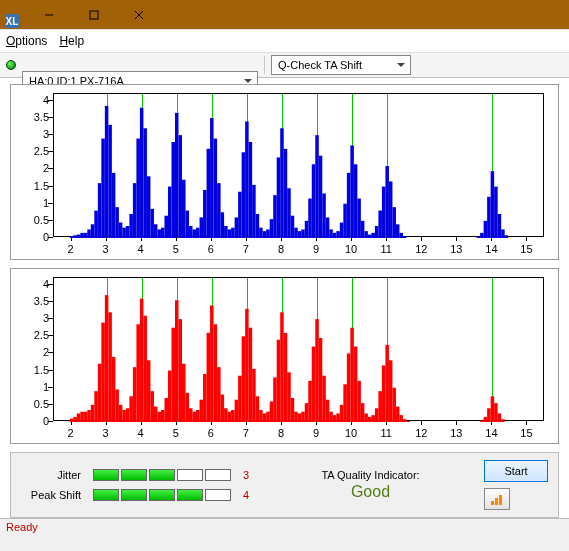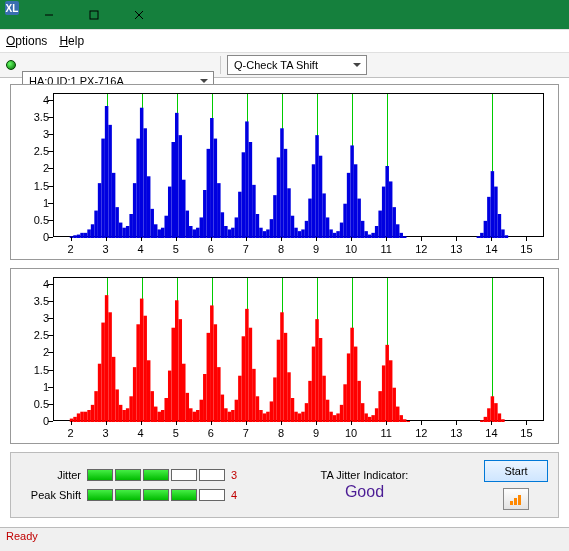--- a/index.html
+++ b/index.html
@@ -1,62 +1,62 @@
 <!DOCTYPE html>
 <html><head>
 <meta charset="utf-8">
 <style>
 * { box-sizing: border-box; margin: 0; padding: 0; }
 body { font-family: "Segoe UI", Tahoma, sans-serif; font-size: 12px; background: #fff; width: 569px; height: 551px; overflow: hidden; }
 
-.titlebar { height: 30px; background: #15803d; display: flex; align-items: flex-start; padding: 0 4px; border-bottom: 1px solid #e0e0e0; }
+.titlebar { height: 30px; background: #a16207; display: flex; align-items: flex-end; padding: 0 4px; border-bottom: 1px solid #e0e0e0; }
 .titlebar .icon { width: 16px; height: 16px; margin-right: 6px; }
 .titlebar .title { flex: 1; font-size: 12px; color: #000; }
 .titlebar .winbtns { display: flex; }
 .titlebar .winbtn { width: 45px; height: 29px; display: flex; align-items: center; justify-content: center; color: #000; }
 
 .menubar { height: 22px; display: flex; align-items: center; padding: 0 6px; gap: 12px; font-size: 12px; }
 .menubar span u { text-decoration: underline; }
 
 .toolbar { height: 26px; display: flex; align-items: center; padding: 2px 6px; gap: 6px; border-top: 1px solid #e0e0e0; border-bottom: 1px solid #c0c0c0; background: #f5f5f5; }
 .toolbar .led { width: 10px; height: 10px; border-radius: 50%; background: radial-gradient(circle at 35% 35%, #6f6, #060); border: 1px solid #040; }
 .toolbar .dd { font-size: 11px; background: #fff; border: 1px solid #888; height: 20px; display: flex; align-items: center; padding: 0 18px 0 6px; position: relative; }
 .toolbar .dd::after { content: ""; position: absolute; right: 5px; top: 7px; border: 4px solid transparent; border-top-color: #444; }
-.dd1 { width: 192px; margin-top: 32px; }
+.dd1 { width: 236px; margin-top: 32px; }
 .dd2 { width: 160px; }
 .dd3 { width: 140px; }
 
 .content { padding: 6px 10px 0 10px; }
 
 .chart-wrap { border: 1px solid #999; background: #fff; margin-bottom: 8px; position: relative; height: 176px; }
 .plot-area { position: absolute; left: 42px; right: 14px; top: 8px; bottom: 22px; border: 1px solid #000; }
 .ytick { position: absolute; left: 0; width: 38px; text-align: right; font-size: 11px; transform: translateY(-50%); }
 .ytmaj { position: absolute; left: 37px; width: 5px; height: 1px; background: #000; }
 .xtick { position: absolute; bottom: 4px; font-size: 11px; transform: translateX(-50%); }
 .xtmaj { position: absolute; bottom: 18px; width: 1px; height: 4px; background: #000; }
 .gridv { position: absolute; top: 0; bottom: 0; width: 1px; background: #0c0; }
 
 .bottom-panel { border: 1px solid #bbb; background: #f0f0f0; padding: 8px 10px; display: flex; align-items: center; gap: 8px; height: 66px; }
 .meters { display: flex; flex-direction: column; gap: 8px; }
-.meter-row { display: flex; align-items: center; gap: 6px; }
+.meter-row { display: flex; align-items: center; gap: 12px; }
 .meter-label { width: 60px; text-align: right; font-size: 11px; color: #000; }
 .meter-blocks { display: flex; gap: 2px; }
 .block { width: 26px; height: 12px; border: 1px solid #666; background: #fff; }
 .block.on { background: linear-gradient(#4e4, #0b0); }
 .meter-val { width: 14px; font-size: 11px; color: #c00000; }
 
 .ta-col { flex: 1; display: flex; flex-direction: column; align-items: center; justify-content: center; }
 .ta-label { font-size: 11px; color: #000; }
-.ta-val { font-size: 16px; font-weight: normal; color: #4c1d95; margin-top: 2px; }
-
-.btns { display: flex; flex-direction: column; gap: 6px; align-items: center; }
+.ta-val { font-size: 16px; font-weight: normal; color: #4d7c0f; margin-top: 2px; }
+
+.btns { display: flex; flex-direction: column; gap: 6px; align-items: flex-start; }
 .btn { width: 64px; height: 22px; font-size: 11px; border: 1px solid #0078d7; background: linear-gradient(#eaf4ff,#cfe6ff); text-align: center; line-height: 20px; }
 .btn.icon-only { width: 26px; height: 22px; display:flex; align-items:center; justify-content:center; background: linear-gradient(#fefefe,#e3e3e3); border: 1px solid #888; }
 
-.statusbar { position: absolute; left: 0; right: 0; bottom: 0; height: 24px; border-top: 1px solid #bbb; background: #f0f0f0; padding: 2px 6px; font-size: 11px; color: #c00000; }
+.statusbar { position: absolute; left: 0; right: 0; bottom: 0; height: 33px; border-top: 1px solid #bbb; background: #f0f0f0; padding: 2px 6px; font-size: 11px; color: #c00000; }
 
 .sep { width:1px; height:18px; background:#ccc; }
 </style>
 </head>
 <body>
 
 <div class="titlebar">
   <span class="icon">
     <svg width="16" height="16">
         <rect x="1" y="1" width="14" height="14" fill="#3a6fb0" rx="2"></rect>
@@ -453,21 +453,21 @@
             <div class="block on"></div>
             <div class="block on"></div>
             <div class="block on"></div>
             <div class="block on"></div>
             <div class="block"></div>
           </div>
         <span class="meter-val">4</span>
       </div>
     </div>
     <div class="ta-col">
-      <span class="ta-label">TA Jitter Indicator:</span>
+      <span class="ta-label">TA Quality Indicator:</span>
       <span class="ta-val">Good</span>
     </div>
     <div class="btns">
       <div class="btn">Start</div>
       <div class="btn icon-only">
         <svg width="14" height="14">
             <rect x="1" y="9" width="3" height="4" fill="#f80"></rect>
             <rect x="5" y="6" width="3" height="7" fill="#f80"></rect>
             <rect x="9" y="3" width="3" height="10" fill="#f80"></rect>
           </svg>

